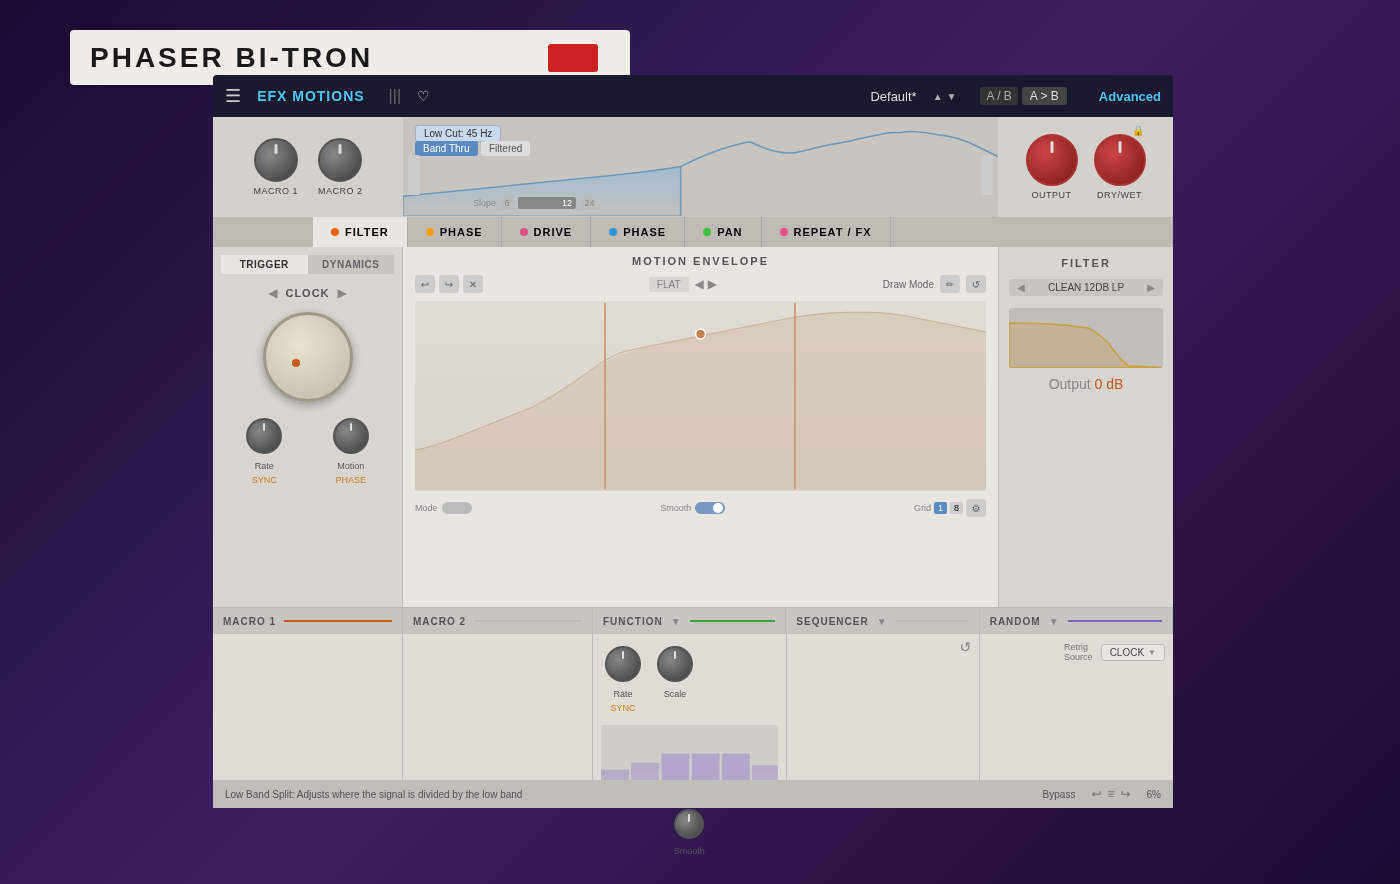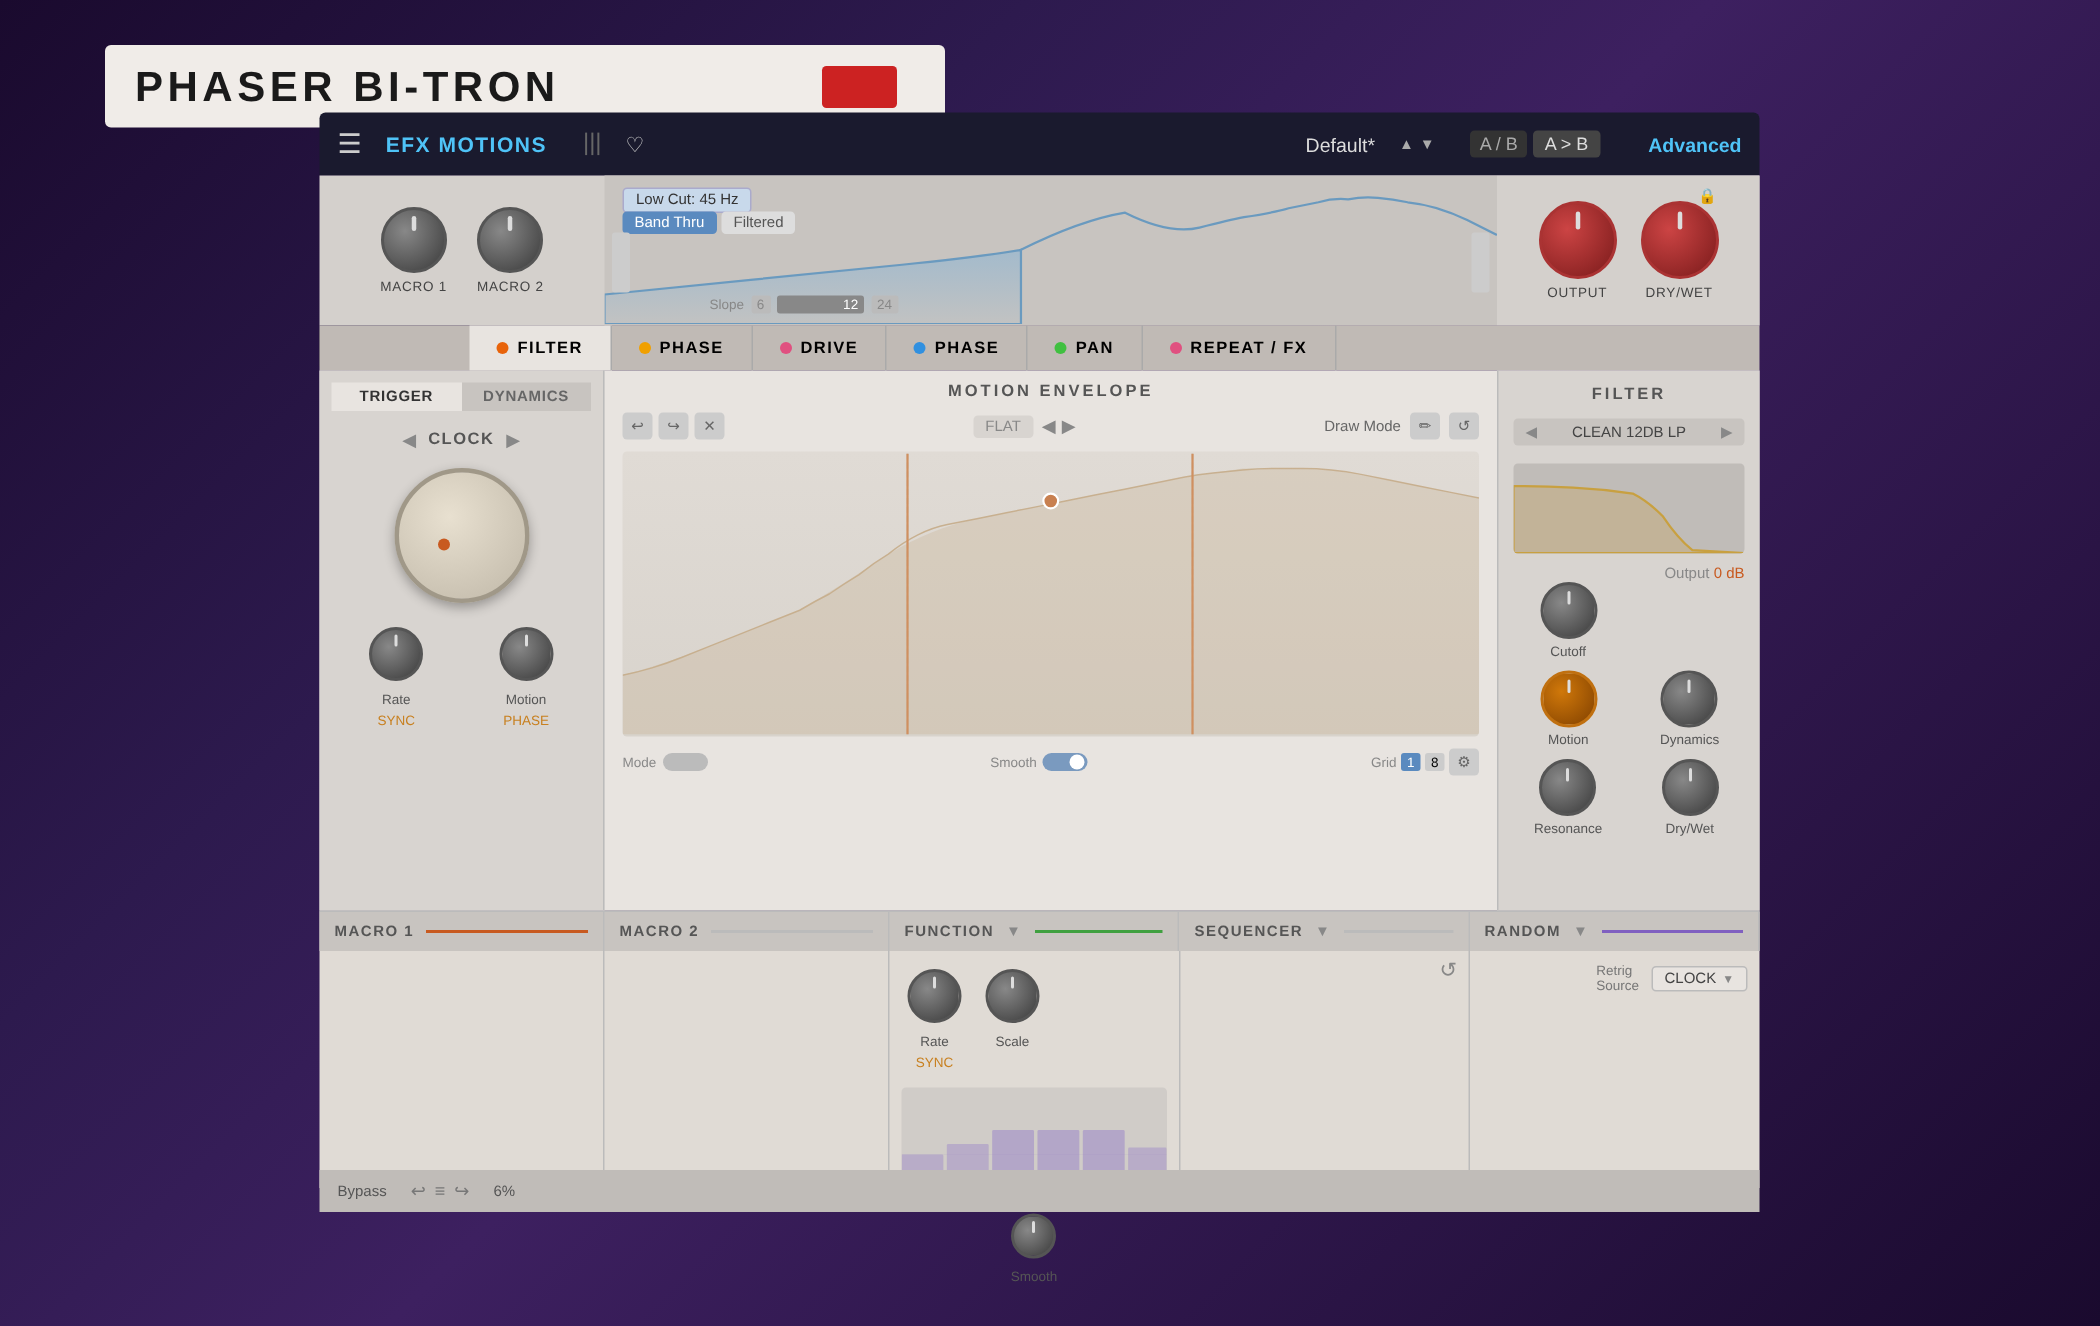--- a/index.html
+++ b/index.html
@@ -612,24 +612,24 @@
       margin-bottom: 8px;
       position: relative;
       overflow: hidden;
     }
     .filter-curve-svg {
       width: 100%;
       height: 100%;
     }
 
     .output-label {
-      font-size: 10px;
+      font-size: 14px;
       color: #888;
-      text-align: right;
-      margin-bottom: 0;
+      text-align: center;
+      margin-bottom: 12px;
     }
     .output-db {
       color: #c85a20;
     }
 
     .filter-knobs {
       display: grid;
       grid-template-columns: 1fr 1fr;
       gap: 8px;
       justify-items: center;
@@ -1045,43 +1045,20 @@
       <svg class="filter-curve-svg" viewBox="0 0 155 60">
         <path d="M0,15 Q20,15 40,16 Q60,17 80,20 Q90,25 100,35 Q110,50 120,58 L155,60 L155,60 L0,60 Z" fill="rgba(200,160,80,0.3)" stroke="#c8a040" stroke-width="1.5"></path>
       </svg>
     </div>
 
     <div class="output-label">
       <span>Output</span>
       <span class="output-db">0 dB</span>
     </div>
 
-    <div class="filter-knobs">
-      <div class="filter-knob-wrap">
-        <div class="filter-knob"></div>
-        <span class="filter-knob-label">Cutoff</span>
-      </div>
-      <div style="width:10px;"></div>
-      <div class="filter-knob-wrap">
-        <div class="filter-knob orange-accent"></div>
-        <span class="filter-knob-label">Motion</span>
-      </div>
-      <div class="filter-knob-wrap">
-        <div class="filter-knob"></div>
-        <span class="filter-knob-label">Dynamics</span>
-      </div>
-      <div class="filter-knob-wrap">
-        <div class="filter-knob"></div>
-        <span class="filter-knob-label">Resonance</span>
-      </div>
-      <div class="filter-knob-wrap">
-        <div class="filter-knob"></div>
-        <span class="filter-knob-label">Dry/Wet</span>
-      </div>
-    </div>
   </div>
 </div>
 
 <div class="bottom-section">
   <div class="bottom-headers">
     <div class="bottom-header" style="max-width:190px;">
       <span>MACRO 1</span>
       <div class="bottom-header-line orange"></div>
     </div>
     <div class="bottom-header" style="max-width:190px;">
@@ -1159,20 +1136,21 @@
         <div class="clock-badge">
           <span>CLOCK</span>
           <span class="clock-chevron">▼</span>
         </div>
       </div>
     </div>
   </div>
 </div>
 
 <div class="status-bar">
+  <span class="status-text">Low Band Split: Adjusts where the signal is divided by the low band</span>
   <span class="bypass-btn">Bypass</span>
   <div class="undo-redo">
     <span class="ur-btn">↩</span>
     <span class="ur-btn">≡</span>
     <span class="ur-btn">↪</span>
   </div>
   <span class="percent-label">6%</span>
 </div>
 
 </body></html>

